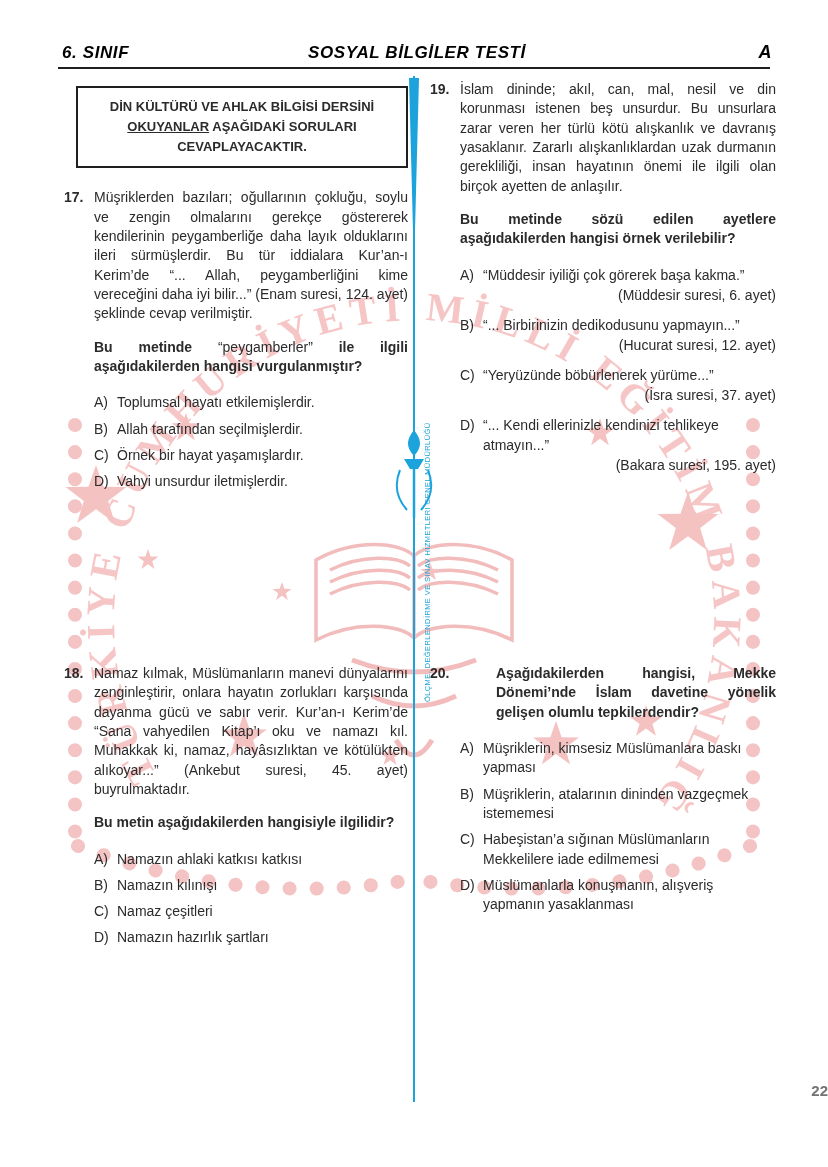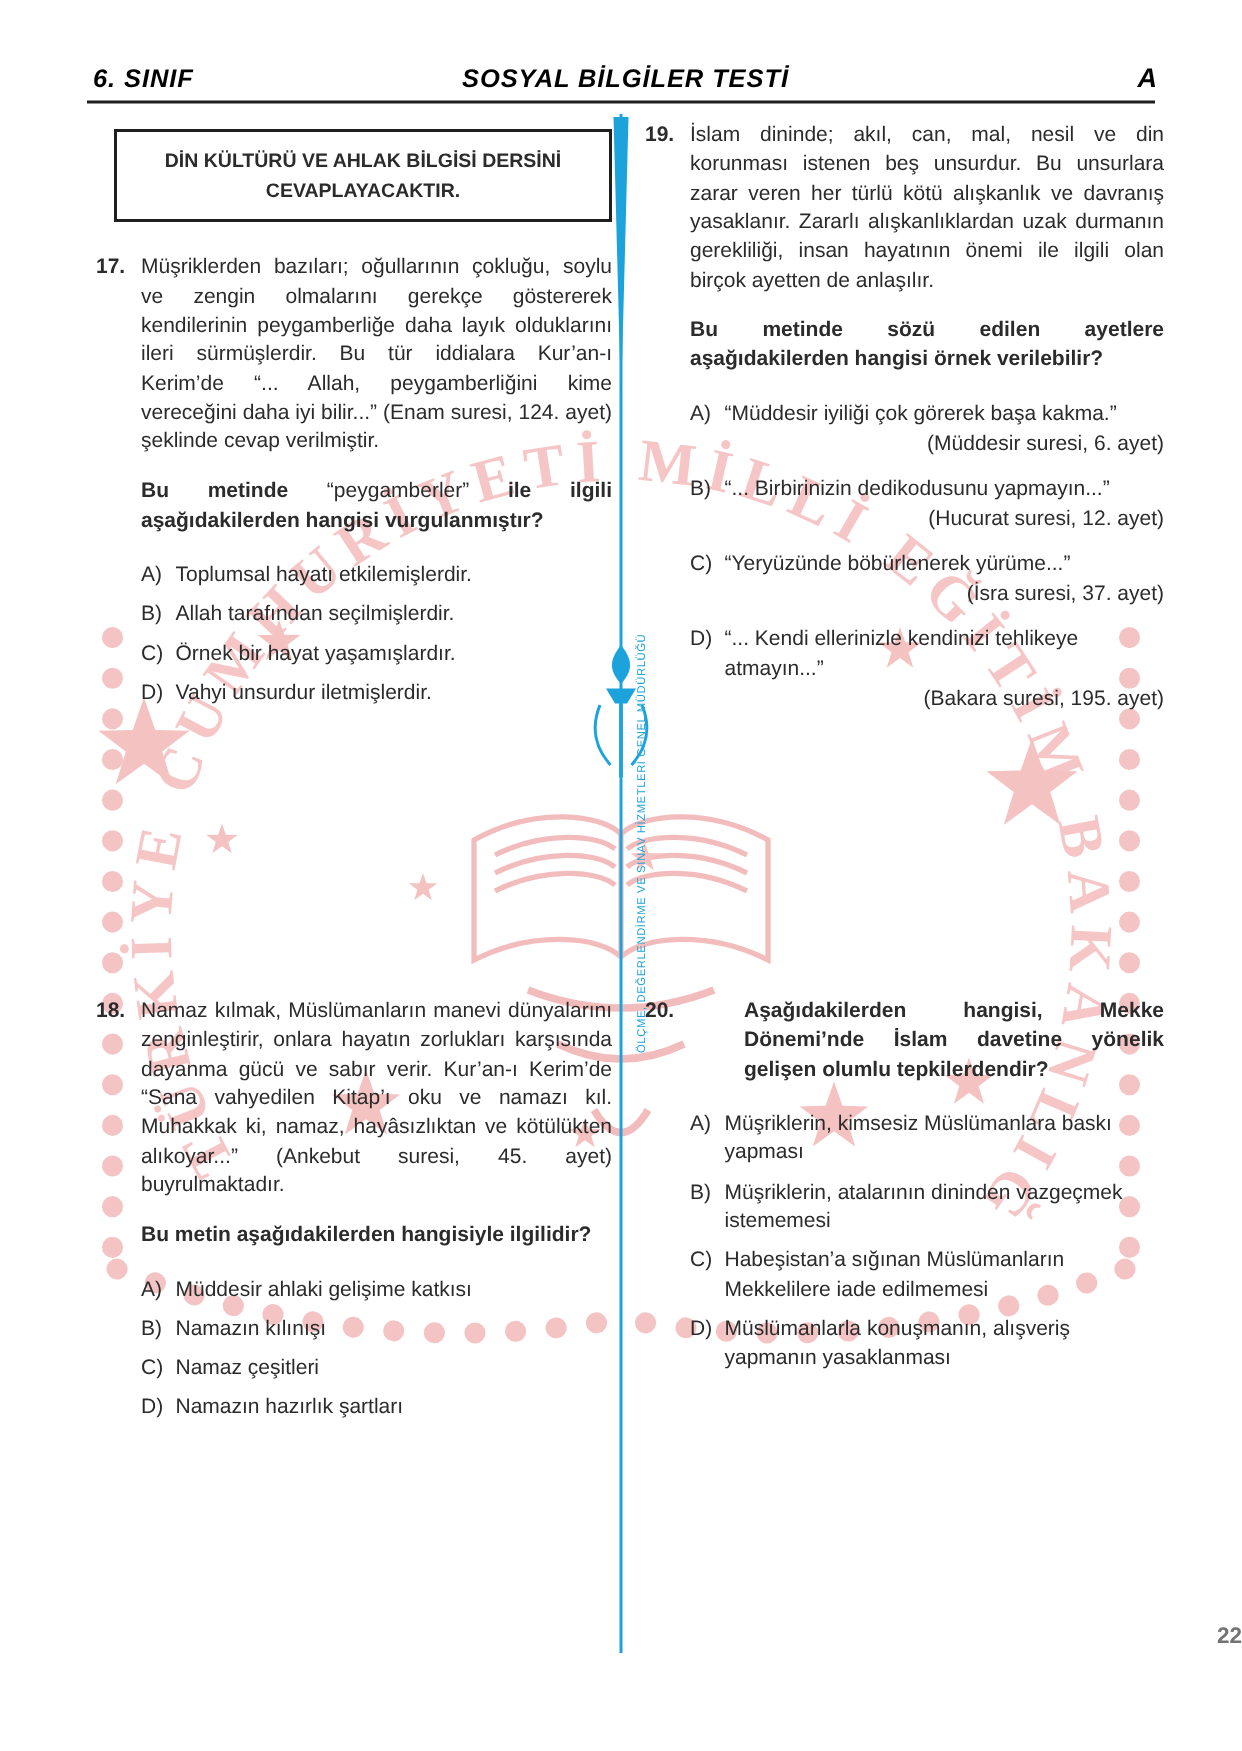--- a/index.html
+++ b/index.html
@@ -130,20 +130,21 @@
       <line x1="414" y1="469" x2="414" y2="518" stroke="#1ca3dc" stroke-width="2.5"></line>
       <path d="M400,470 q-9,22 7,40" stroke="#1ca3dc" stroke-width="2" fill="none"></path>
       <path d="M428,470 q9,22 -7,40" stroke="#1ca3dc" stroke-width="2" fill="none"></path>
     </g>
   </svg>
   <div class="divider-text">ÖLÇME, DEĞERLENDİRME VE SINAV HİZMETLERİ GENEL MÜDÜRLÜĞÜ</div>
 
   <section class="block" id="blk-left-top">
     <div class="notice">
       <div>DİN KÜLTÜRÜ VE AHLAK BİLGİSİ DERSİNİ</div>
+      <div><span class="u">OKUYANLAR</span><span> AŞAĞIDAKİ SORULARI</span></div>
       <div>CEVAPLAYACAKTIR.</div>
     </div>
 
     <div class="question">
       <div class="q-row">
         <div class="q-num">17.</div>
         <div class="q-content">
           <p class="q-body">Müşriklerden bazıları; oğullarının çokluğu, soylu ve zengin olmalarını gerekçe göstererek kendilerinin peygamberliğe daha layık olduklarını ileri sürmüşlerdir. Bu tür iddialara Kur’an-ı Kerim’de “... Allah, peygamberliğini kime vereceğini daha iyi bilir...” (Enam suresi, 124. ayet) şeklinde cevap verilmiştir.</p>
           <p class="q-stem"><span>Bu metinde </span><span class="n">“peygamberler”</span><span> ile ilgili aşağıdakilerden hangisi vurgulanmıştır?</span></p>
           <div class="options">
@@ -172,21 +173,21 @@
   <section class="block" id="blk-q18">
     <div class="question" style="margin-top:0">
       <div class="q-row">
         <div class="q-num">18.</div>
         <div class="q-content">
           <p class="q-body">Namaz kılmak, Müslümanların manevi dünyalarını zenginleştirir, onlara hayatın zorlukları karşısında dayanma gücü ve sabır verir. Kur’an-ı Kerim’de “Sana vahyedilen Kitap’ı oku ve namazı kıl. Muhakkak ki, namaz, hayâsızlıktan ve kötülükten alıkoyar...” (Ankebut suresi, 45. ayet) buyrulmaktadır.</p>
           <p class="q-stem">Bu metin aşağıdakilerden hangisiyle ilgilidir?</p>
           <div class="options">
             <div class="option">
                 <span class="opt-letter">A)</span>
-                <span class="opt-text">Müddesir ahlaki gelişime katkısı</span>
+                <span class="opt-text">Namazın ahlaki katkısı katkısı</span>
               </div>
             <div class="option">
                 <span class="opt-letter">B)</span>
                 <span class="opt-text">Namazın kılınışı</span>
               </div>
             <div class="option">
                 <span class="opt-letter">C)</span>
                 <span class="opt-text">Namaz çeşitleri</span>
               </div>
             <div class="option">

